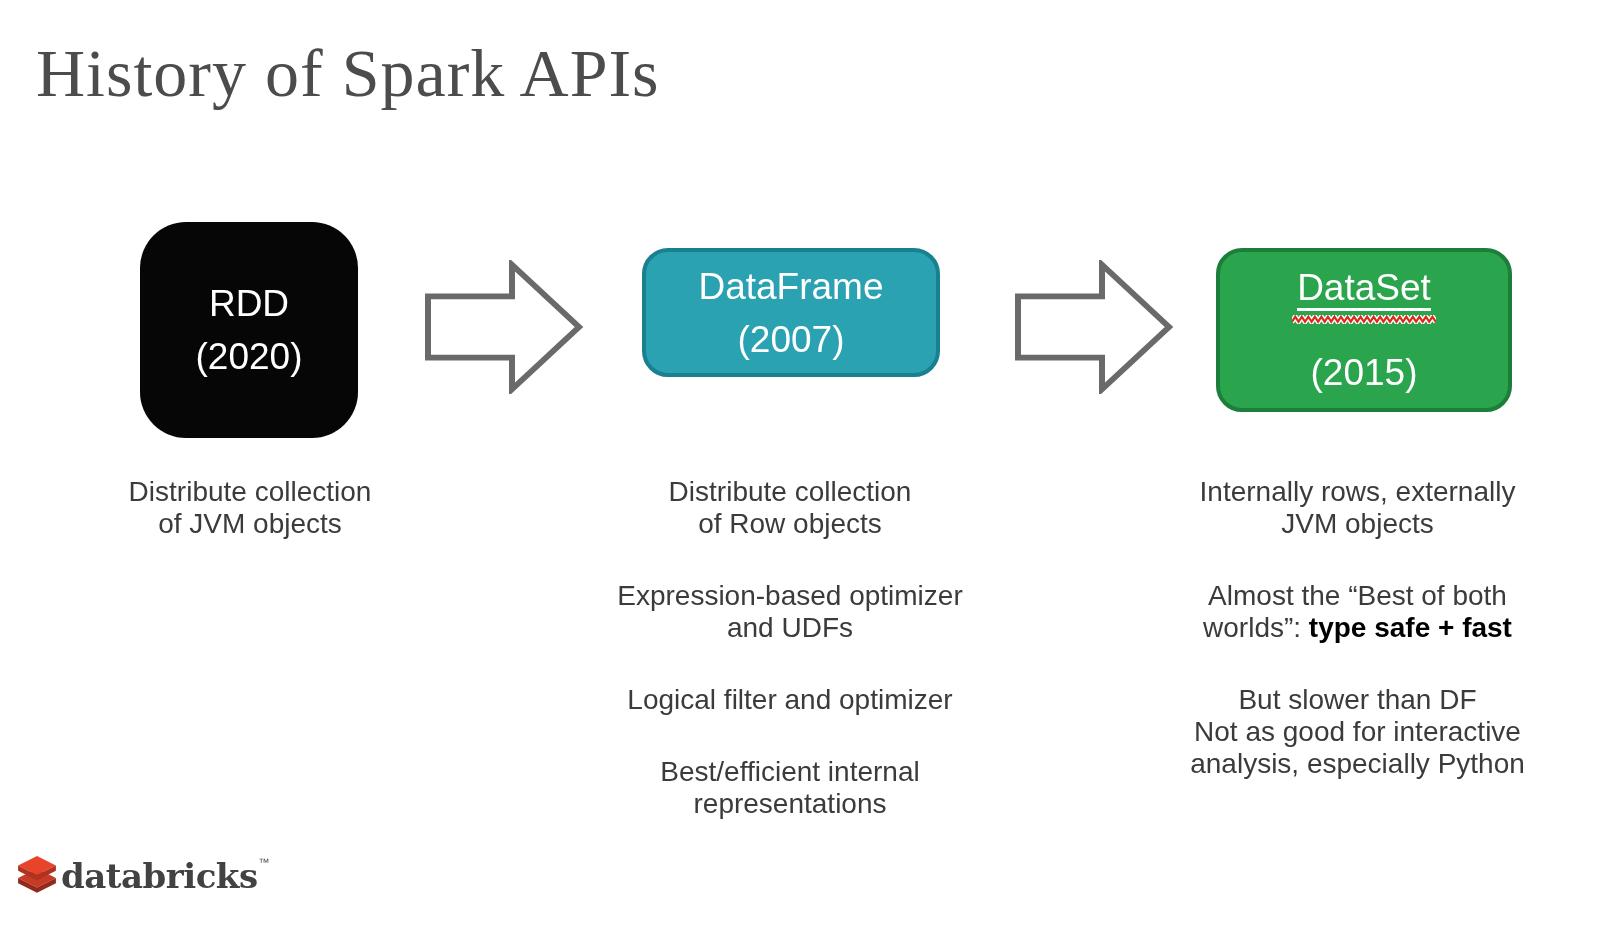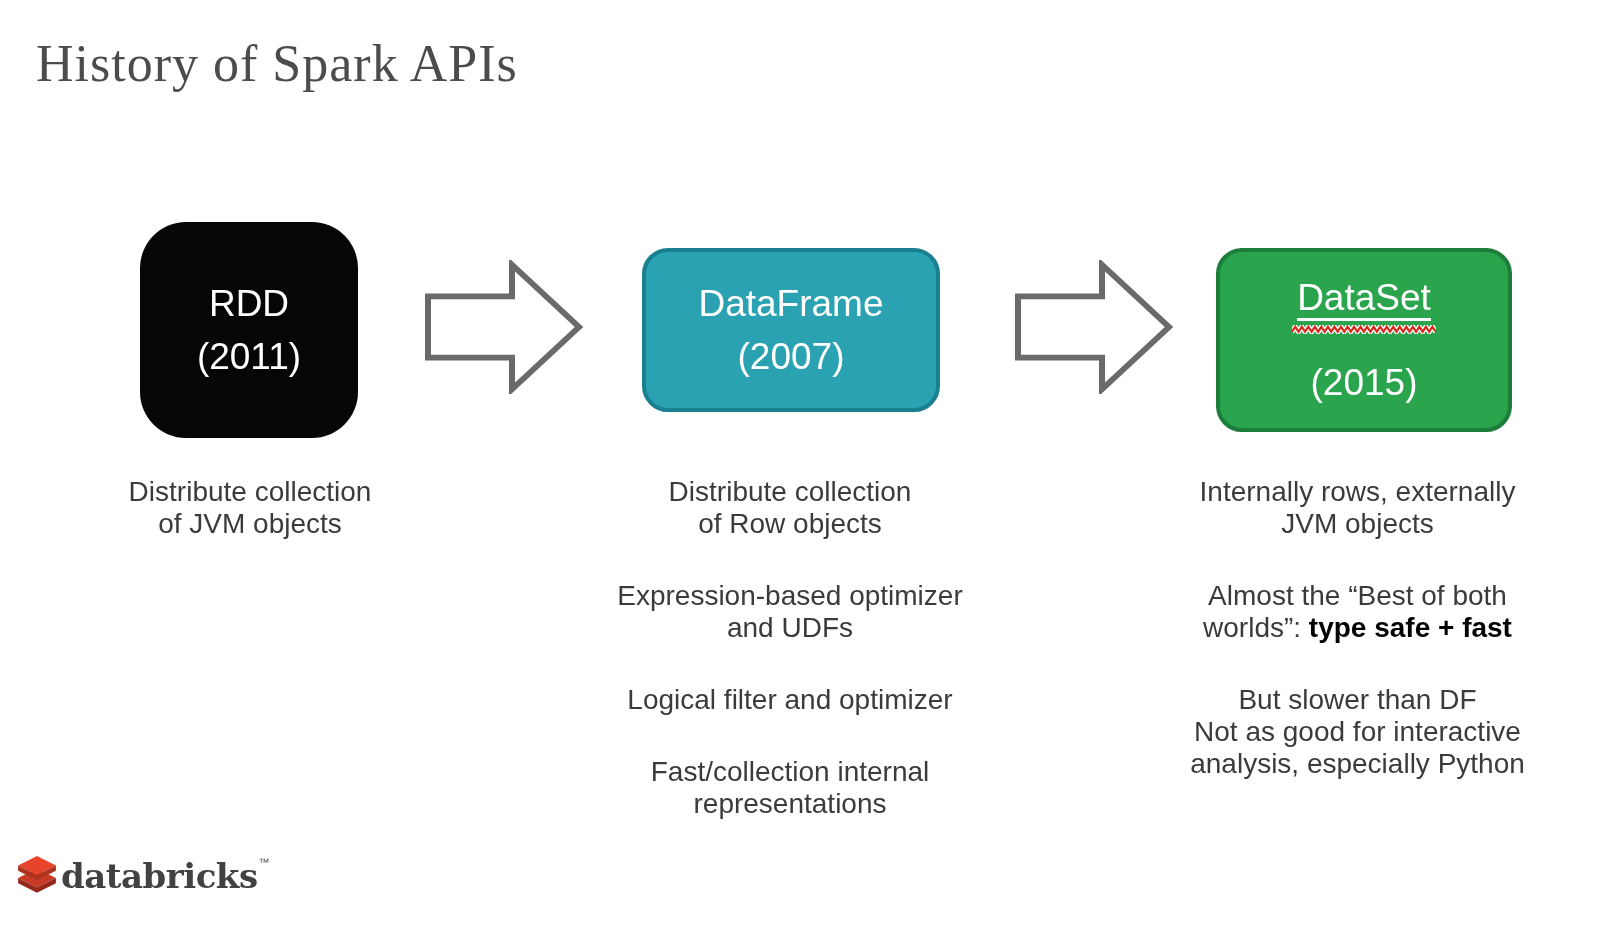--- a/index.html
+++ b/index.html
@@ -13,21 +13,21 @@
     overflow: hidden;
   }
 
   
   .title {
     position: absolute;
     left: 36px;
     top: 34px;
     font-family: "Liberation Serif", serif;
     font-weight: 400;
-    font-size: 52px;
+    font-size: 68px;
     letter-spacing: 1px;
     color: #4c4c4c;
   }
 
   
   .box {
     position: absolute;
     display: flex;
     flex-direction: column;
     align-items: center;
@@ -35,25 +35,25 @@
     text-align: center;
     color: #ffffff;
     font-size: 37px;
     line-height: 53px;
   }
   .box-rdd {
     left: 140px; top: 222px; width: 218px; height: 216px;
     background: #060606; border-radius: 46px; justify-content: center;
   }
   .box-dataframe {
-    left: 642px; top: 248px; width: 298px; height: 164px;
+    left: 642px; top: 248px; width: 298px; height: 129px;
     background: #2aa2b2; border: 4px solid #19808f; border-radius: 26px;
   }
   .box-dataset {
-    left: 1216px; top: 248px; width: 296px; height: 184px;
+    left: 1216px; top: 248px; width: 296px; height: 164px;
     background: #2aa44d; border: 4px solid #1d7e3c; border-radius: 26px; gap: 32px;
   }
   .name-wrap { position: relative; display: inline-block; }
   .underlined { border-bottom: 3px solid #ffffff; padding-bottom: 0px; }
   .squiggle {
     position: absolute;
     left: -5px; right: -5px; top: 100%;
     width: calc(100% + 10px); height: 9px;
     margin-top: 1px;
   }
@@ -102,21 +102,21 @@
 </style>
 </head>
 <body>
 
 <div class="slide">
 
   <h1 class="title">History of Spark APIs</h1>
 
   <div class="box box-rdd">
     <div>RDD</div>
-    <div>(2011)</div>
+    <div>(2020)</div>
   </div>
 
   <svg class="arrow arrow-1" viewBox="0 0 160 140" preserveAspectRatio="none">
     <polygon points="4,38 88,38 88,5 155,70 88,135 88,102 4,102" fill="#ffffff" stroke="#6a6a6a" stroke-width="6" stroke-linejoin="miter"></polygon>
   </svg>
 
   <div class="box box-dataframe">
     <div>DataFrame</div>
     <div>(2007)</div>
   </div>
@@ -142,21 +142,21 @@
     <p>Distribute collection
 of JVM objects</p>
   </div>
 
   <div class="col col-2">
     <p>Distribute collection
 of Row objects</p>
     <p>Expression-based optimizer
 and UDFs</p>
     <p>Logical filter and optimizer</p>
-    <p>Fast/collection internal
+    <p>Best/efficient internal
 representations</p>
   </div>
 
   <div class="col col-3">
     <p>Internally rows, externally
 JVM objects</p>
     <p><span>Almost the “Best of both
 worlds”: </span><span class="emph">type safe + fast</span></p>
     <p>But slower than DF
 Not as good for interactive

